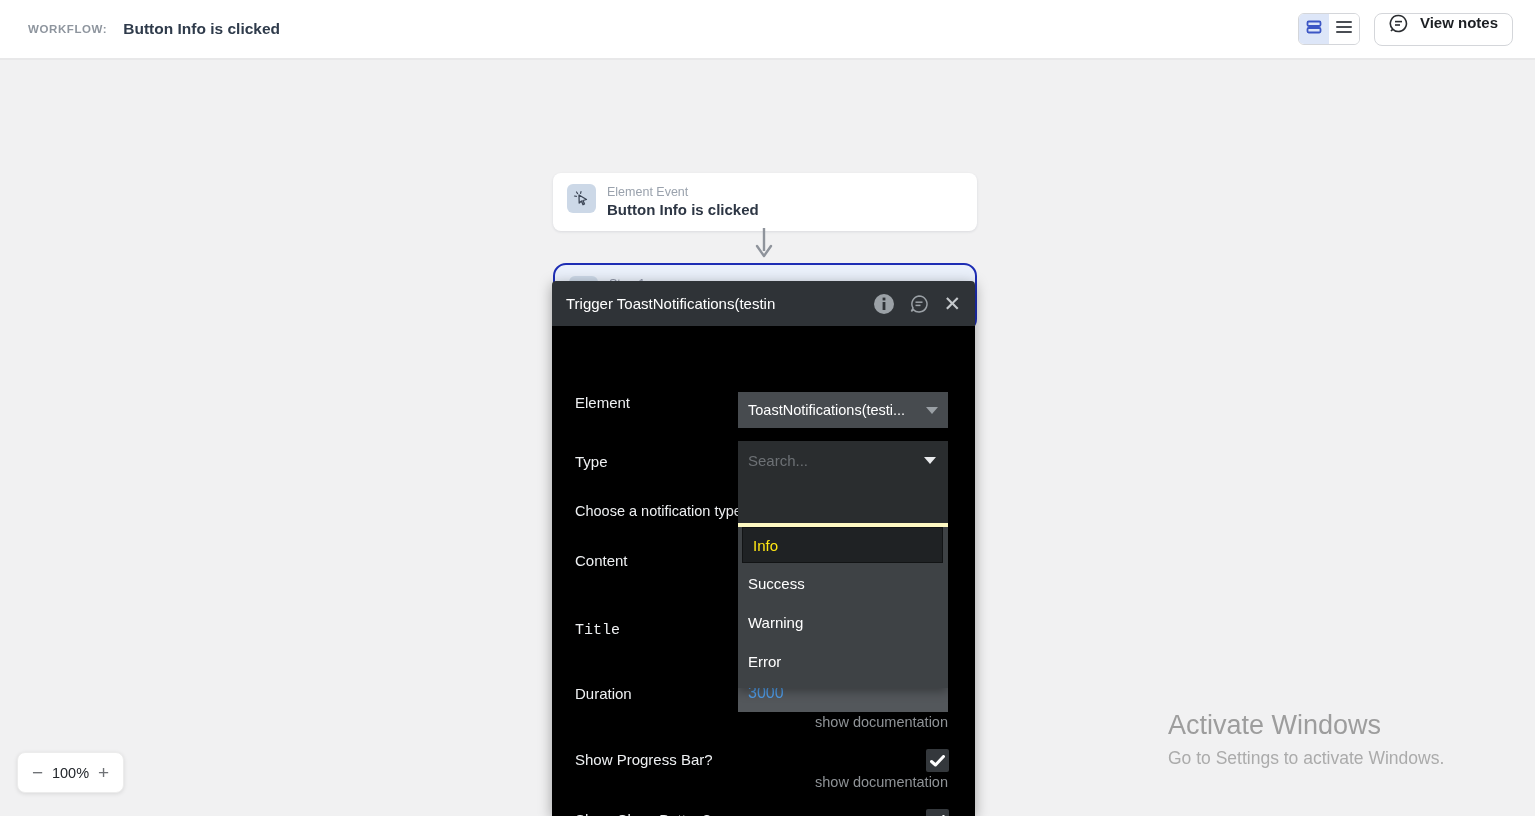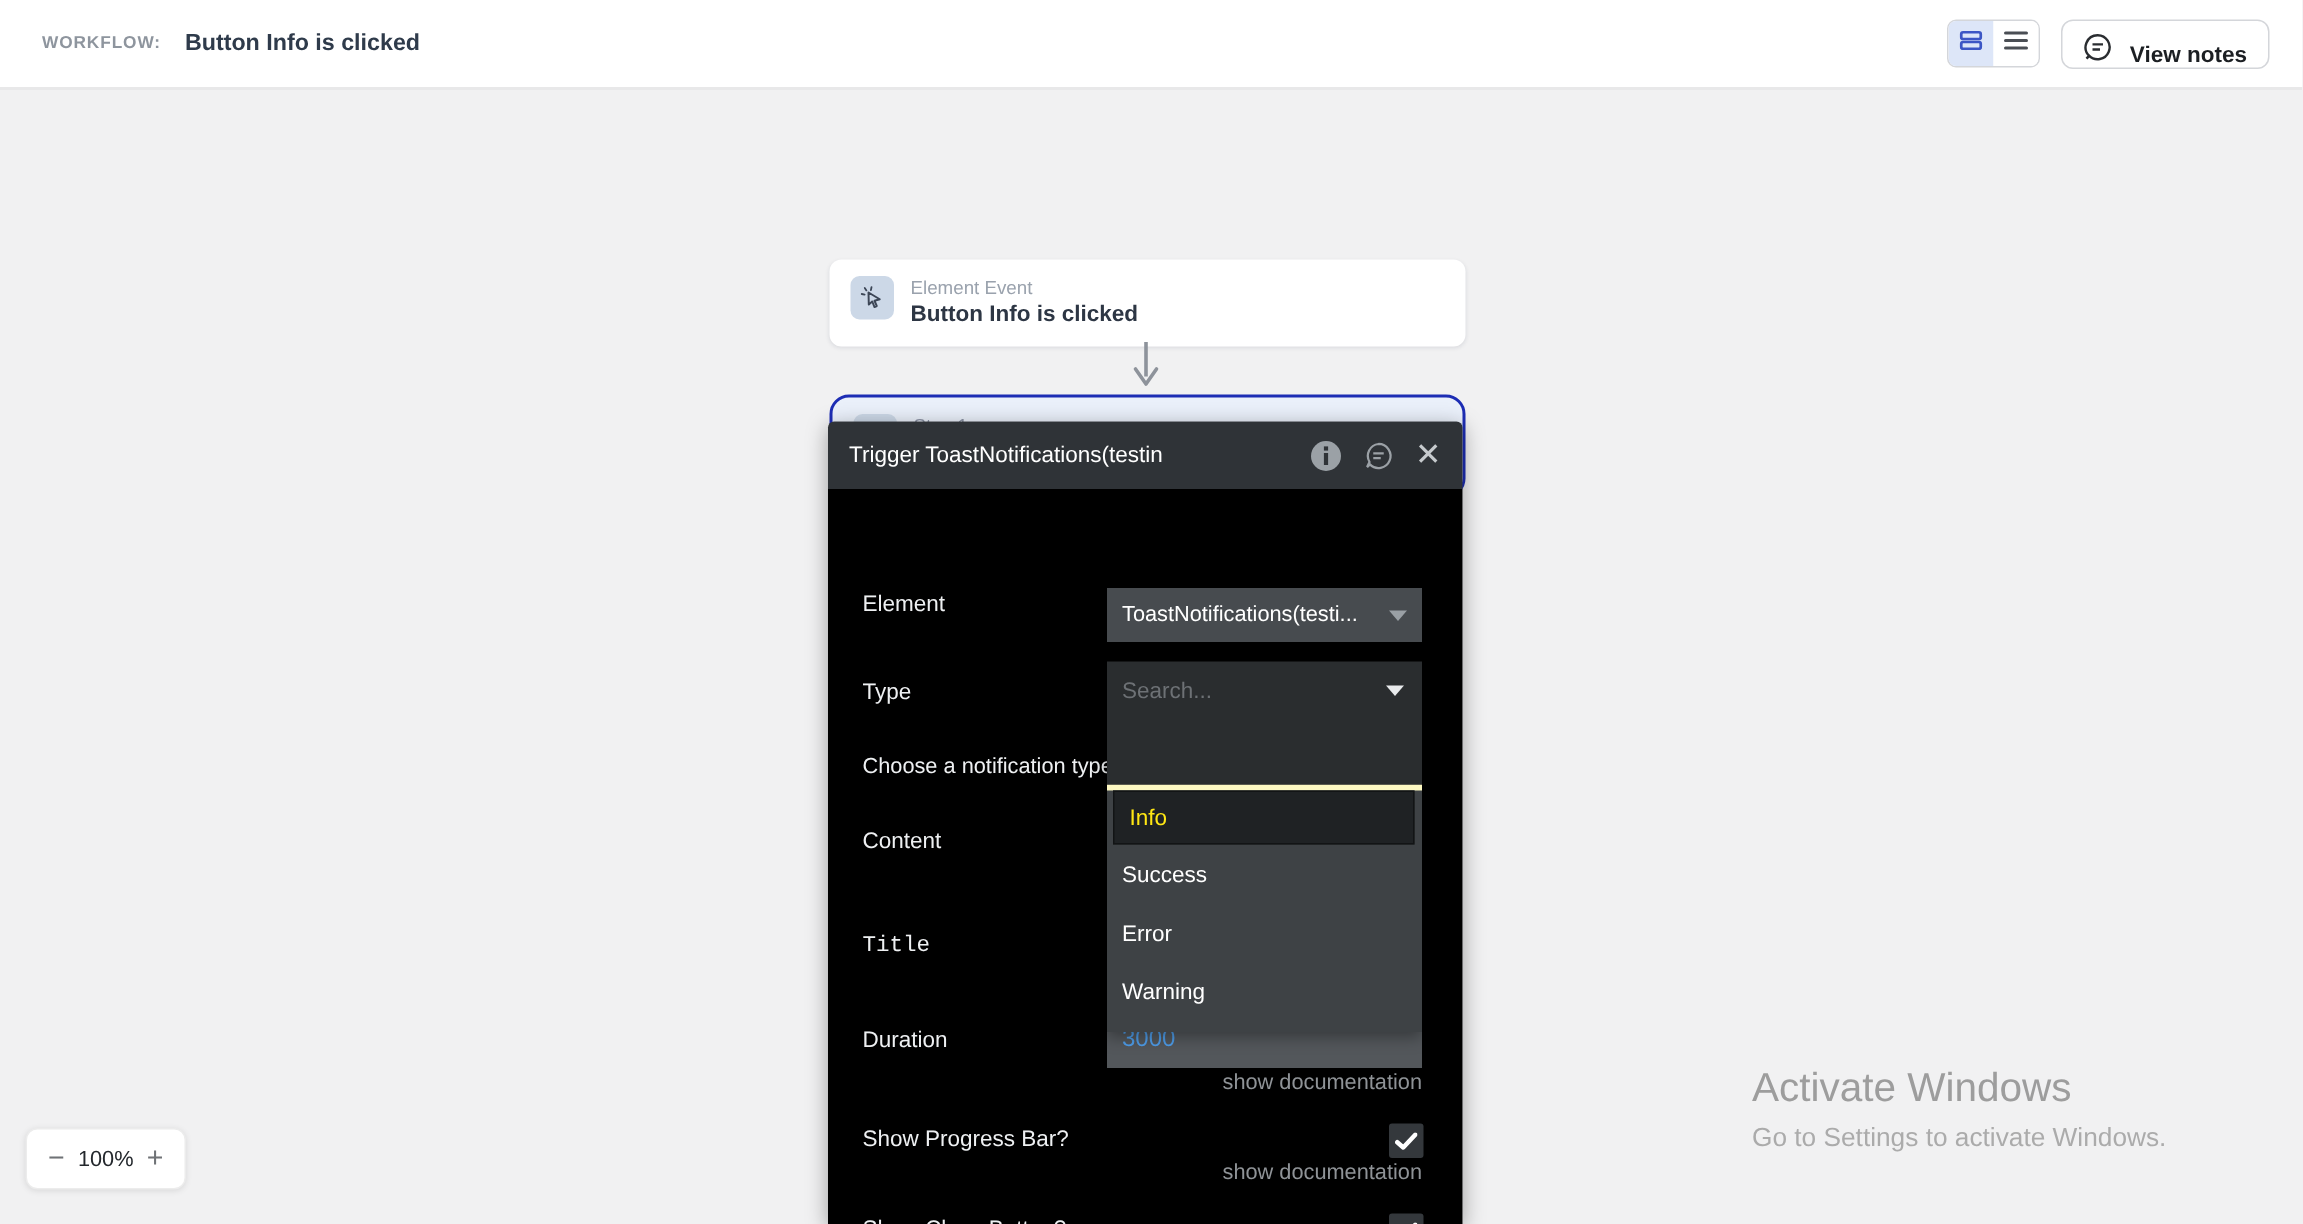--- a/index.html
+++ b/index.html
@@ -21,21 +21,21 @@
   .topbar-right { display: flex; align-items: center; gap: 14px; }
   .view-toggle {
     display: flex; border: 1px solid #d4d6da; border-radius: 6px; overflow: hidden; height: 32px;
   }
   .view-toggle .seg {
     width: 30px; height: 100%; display: flex; align-items: center; justify-content: center;
     background: #fff; cursor: pointer;
   }
   .view-toggle .seg.active { background: #dde6f8; }
   .view-notes-btn {
-    height: 33px; display: flex; align-items: flex-end; gap: 12px;
+    height: 33px; display: flex; align-items: flex-start; gap: 12px;
     border: 1px solid #d4d6da; border-radius: 8px; background: #fff;
     padding: 0 14px; cursor: pointer;
   }
   .view-notes-btn span { font-size: 15px; font-weight: bold; color: #1c1f23; }
 
   
   .canvas { position: relative; width: 100%; height: 756px; background: #f1f1f2; overflow: hidden; }
 
   .node {
     position: absolute; left: 553px; width: 424px;
@@ -276,22 +276,22 @@
       </div>
 
       <div class="dropdown-popup">
         <div class="dd-search">
           <span class="placeholder">Search...</span>
           <span class="caret"></span>
         </div>
         <div class="dd-list">
           <div class="dd-option selected">Info</div>
           <div class="dd-option">Success</div>
+          <div class="dd-option">Warning</div>
           <div class="dd-option">Error</div>
-          <div class="dd-option">Warning</div>
         </div>
       </div>
 
     </div>
   </div>
 
   <div class="zoom-control">
     <span class="zbtn">−</span>
     <span class="zlevel">100%</span>
     <span class="zbtn">+</span>

